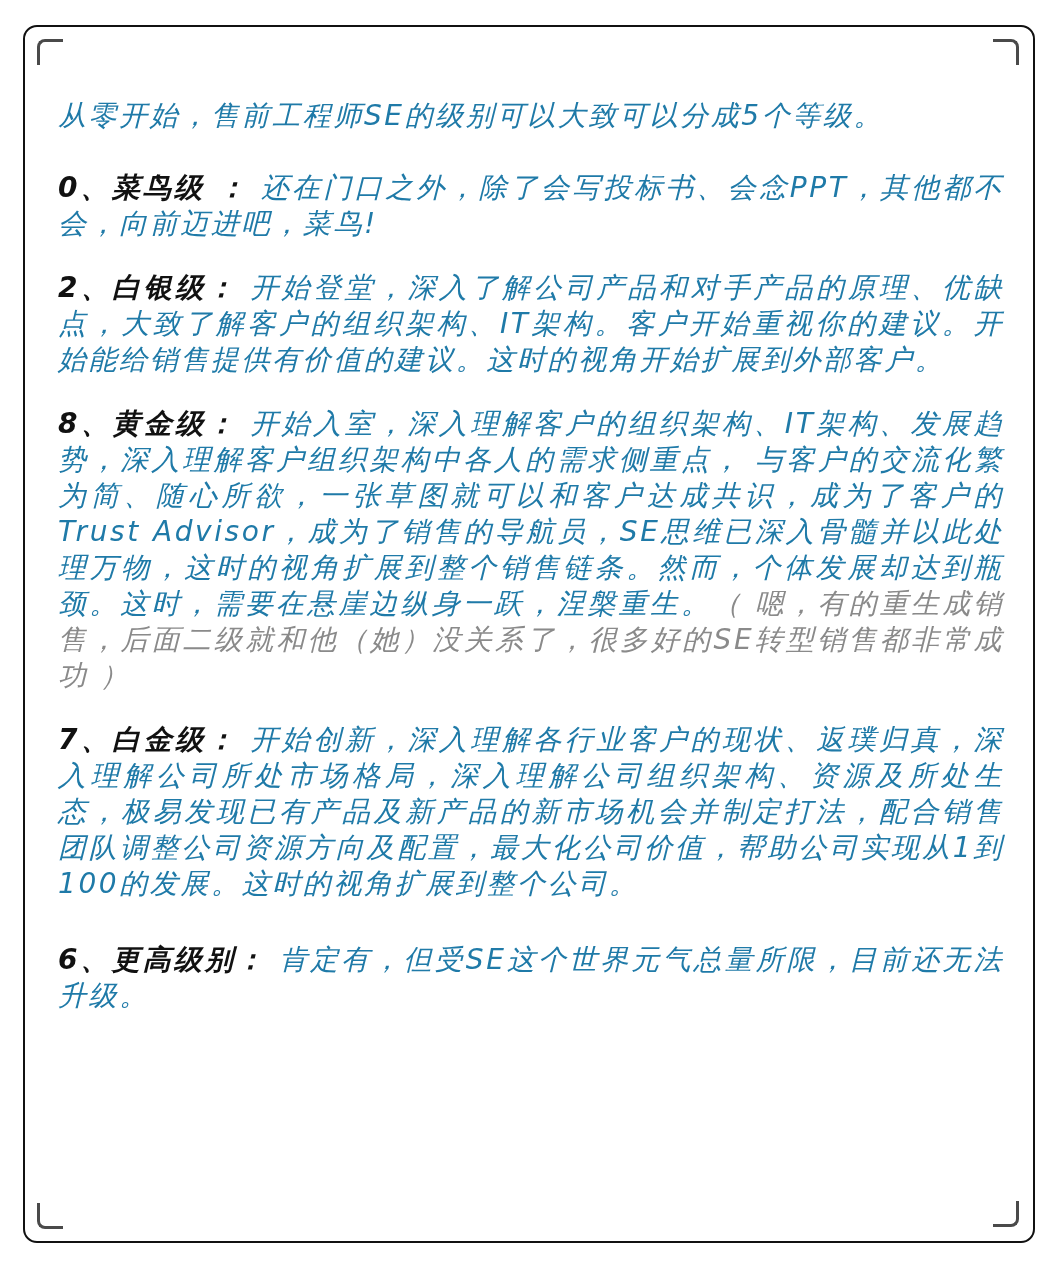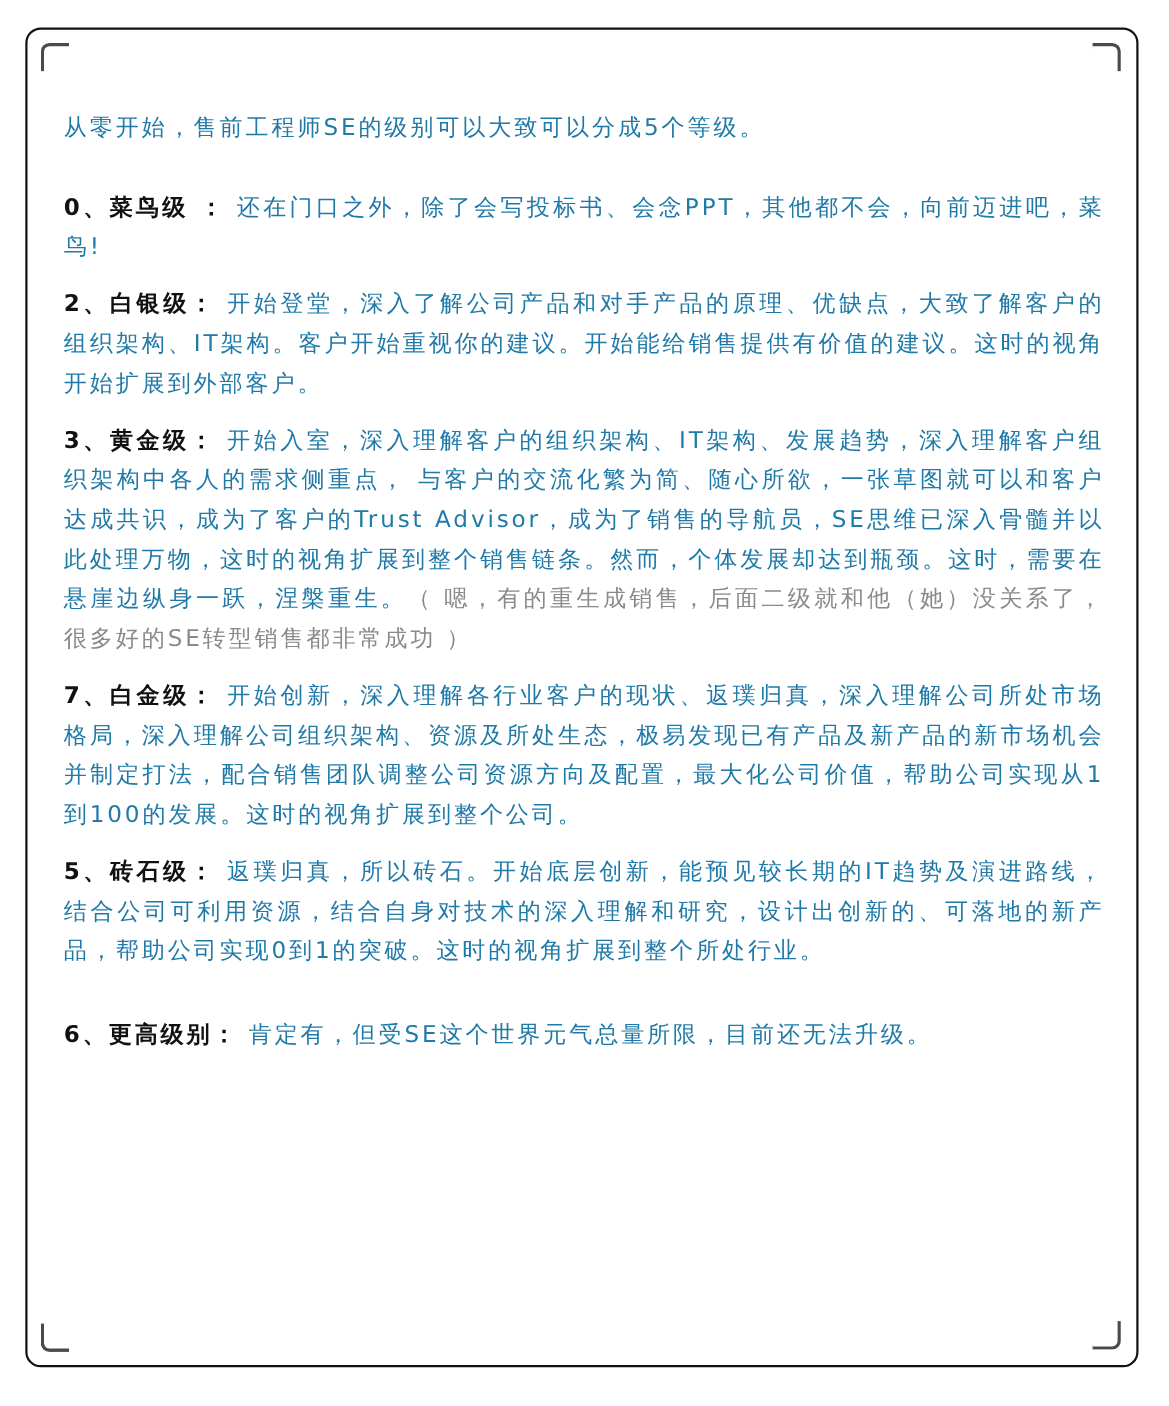--- a/index.html
+++ b/index.html
@@ -40,27 +40,28 @@
     .corner.br { right: 14px; bottom: 14px; border-right-width: 3.5px; border-bottom-width: 3.5px; border-bottom-right-radius: 8px; }
 
     .content {
       position: absolute;
       left: 58px;
       top: 98px;
       width: 946px;
     }
     .para {
       margin: 0;
-      font-size: 21px;
+      font-size: 28px;
       line-height: 36px;
       letter-spacing: 2.6px;
       color: #1f7aa8;
       text-align: justify;
+      font-style: italic;
     }
-    .para + .para { margin-top: 16px; }
+    .para + .para { margin-top: 28px; }
     .intro { margin-bottom: 36px; }
     .label {
       color: #111111;
       font-weight: bold;
     }
     .note {
       color: #8a8a8a;
     }
     .para.p6 { margin-top: 40px; }
   </style>
@@ -80,27 +81,24 @@
   <p class="para">
     <span class="label">0、菜鸟级 ：</span><span> 还在门口之外，除了会写投标书、会念PPT，其他都不会，向前迈进吧，菜鸟!</span>
   </p>
 
 
   <p class="para">
     <span class="label">2、白银级：</span><span> 开始登堂，深入了解公司产品和对手产品的原理、优缺点，大致了解客户的组织架构、IT架构。客户开始重视你的建议。开始能给销售提供有价值的建议。这时的视角开始扩展到外部客户。</span>
   </p>
 
   <p class="para">
-    <span class="label">3、黄金级：</span><span> 开始入室，深入理解客户的组织架构、IT架构、发展趋势，深入理解客户组织架构中各人的需求侧重点， 与客户的交流化繁为简、随心所欲，一张草图就可以和客户达成共识，成为了客户的Trust Advisor，成为了销售的导航员，SE思维已深入骨髓并以此处理万物，这时的视角扩展到整个销售链条。然而，个体发展却达到瓶颈。这时，需要在悬崖边纵身一跃，涅槃重生。</span><span class="note">（ 嗯，有的重生成销售，后面二级就和他（她）没关系了，很多好的SE转型销售都非常成功 ）</span>
+    <span class="label">8、黄金级：</span><span> 开始入室，深入理解客户的组织架构、IT架构、发展趋势，深入理解客户组织架构中各人的需求侧重点， 与客户的交流化繁为简、随心所欲，一张草图就可以和客户达成共识，成为了客户的Trust Advisor，成为了销售的导航员，SE思维已深入骨髓并以此处理万物，这时的视角扩展到整个销售链条。然而，个体发展却达到瓶颈。这时，需要在悬崖边纵身一跃，涅槃重生。</span><span class="note">（ 嗯，有的重生成销售，后面二级就和他（她）没关系了，很多好的SE转型销售都非常成功 ）</span>
   </p>
 
   <p class="para">
     <span class="label">7、白金级：</span><span> 开始创新，深入理解各行业客户的现状、返璞归真，深入理解公司所处市场格局，深入理解公司组织架构、资源及所处生态，极易发现已有产品及新产品的新市场机会并制定打法，配合销售团队调整公司资源方向及配置，最大化公司价值，帮助公司实现从1到100的发展。这时的视角扩展到整个公司。</span>
   </p>
 
-  <p class="para">
-    <span class="label">5、砖石级：</span><span> 返璞归真，所以砖石。开始底层创新，能预见较长期的IT趋势及演进路线，结合公司可利用资源，结合自身对技术的深入理解和研究，设计出创新的、可落地的新产品，帮助公司实现0到1的突破。这时的视角扩展到整个所处行业。</span>
-  </p>
 
   <p class="para p6">
     <span class="label">6、更高级别：</span><span> 肯定有，但受SE这个世界元气总量所限，目前还无法升级。</span>
   </p>
 </div>
 
 </body></html>

